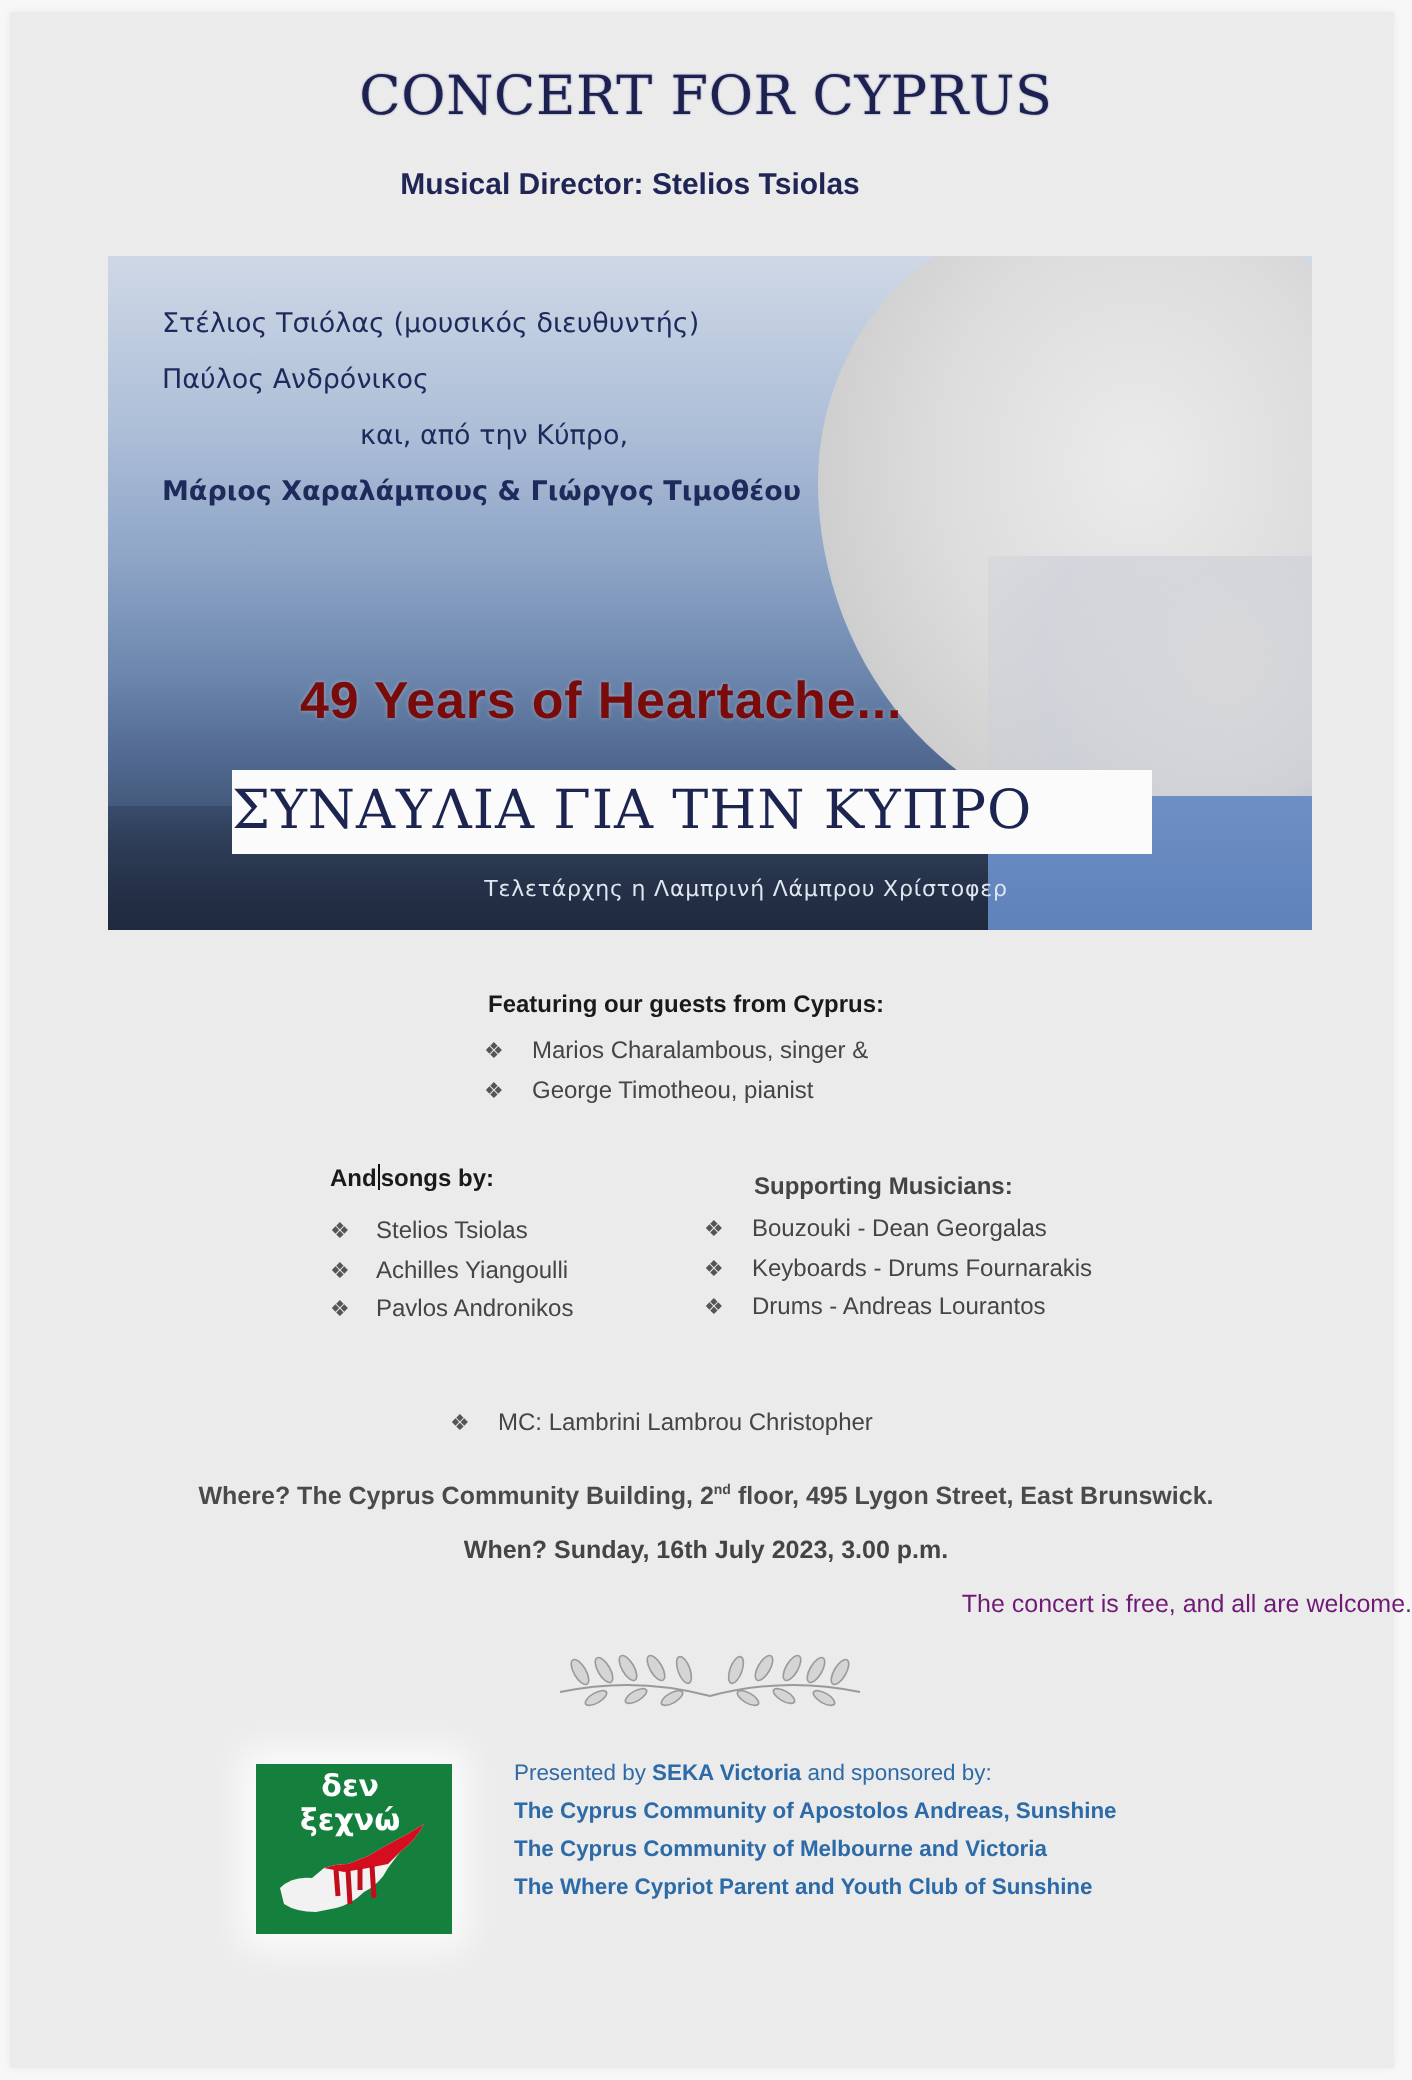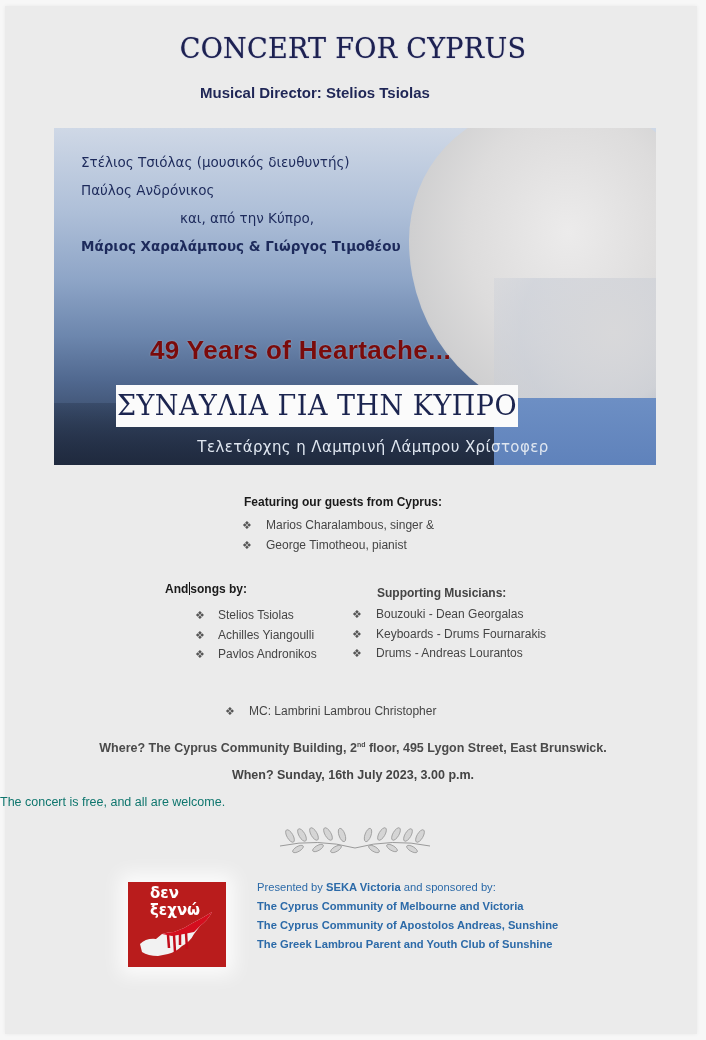--- a/index.html
+++ b/index.html
@@ -47,63 +47,63 @@
   }
   .greek-lines { position: absolute; left: 27px; top: 23px; color: #1d2a5b; font-family: "DejaVu Sans", sans-serif; }
   .greek-lines div { font-size: 13.5px; height: 28px; line-height: 22px; }
   .greek-lines .indent { padding-left: 99px; }
   .greek-lines .bold { font-weight: bold; font-size: 13.5px; }
   .heartache {
     position: absolute; left: 96px; top: 207px; font-size: 26px; font-weight: bold;
     color: #7a0b0b; letter-spacing: 0.4px; text-shadow: 0 0 2px rgba(255,255,255,0.35);
   }
   .synavlia-box {
-    position: absolute; left: 62px; top: 257px; width: 402px; height: 42px; background: #fbfbfb;
-    text-align: center;
+    position: absolute; left: 62px; top: 257px; width: 460px; height: 42px; background: #fbfbfb;
   }
   .synavlia {
     font-family: "DejaVu Serif", serif; font-size: 27px; line-height: 42px; color: #1c2550;
     letter-spacing: 0.5px;
   }
   .mc-greek {
     position: absolute; left: 0; width: 602px; top: 310px; text-align: center;
-    font-size: 15px; color: #dfe6f0; font-family: "DejaVu Sans", sans-serif; letter-spacing: 0.4px;
+    font-size: 11px; color: #dfe6f0; font-family: "DejaVu Sans", sans-serif; letter-spacing: 0.4px;
     padding-left: 36px; box-sizing: border-box;
   }
   .text-block { position: absolute; color: #3a3a3a; font-size: 12px; }
   .heading-bold { font-weight: bold; color: #1a1a1a; font-size: 12px; }
   .bullet-list { list-style: none; margin: 0; padding: 0; }
   .bullet-list li { height: 19.5px; line-height: 19.5px; font-size: 12px; color: #454545; white-space: nowrap; }
   .bullet { display: inline-block; width: 24px; color: #555; font-size: 11px; }
   .featuring { left: 244px; top: 495px; }
   .featuring .bullet-list { margin-top: 7px; margin-left: -2px; }
   .songs { left: 165px; top: 582px; }
-  .songs .bullet-list { margin-top: 10px; margin-left: 30px; }
+  .songs .bullet-list { margin-top: 10px; }
   .songs .bullet { width: 23px; }
   .cursor { display: inline-block; width: 1px; height: 13px; background: #111; vertical-align: -2px; margin: 0 0.5px; }
   .support { left: 352px; top: 586px; }
   .support .heading-bold { color: #444; padding-left: 25px; }
   .support .bullet-list { margin-top: 5px; }
   .mc { left: 225px; top: 702px; }
   .where {
     position: absolute; left: 0; width: 706px; top: 741px; text-align: center; font-size: 12.5px;
     font-weight: bold; color: #4a4a4a;
   }
   .where sup { font-size: 7px; }
   .when {
     position: absolute; left: 0; width: 706px; top: 768px; text-align: center; font-size: 12.5px;
     font-weight: bold; color: #444;
   }
   .free {
-    position: absolute; left: 0; width: 706px; top: 795px; text-align: left; font-size: 12.5px; color: #0f766e;
+    position: absolute; left: 0; width: 706px; top: 795px; text-align: right; font-size: 12.5px; color: #701a75;
   }
   .laurel { position: absolute; left: 278px; top: 826px; width: 154px; height: 30px; }
   .logo {
-    position: absolute; left: 128px; top: 882px; width: 98px; height: 85px; background: #b91c1c;
+    position: absolute; left: 128px; top: 882px; width: 98px; height: 85px; background: #15803d;
     box-shadow: 0 0 18px 8px rgba(255,255,255,0.85);
+    text-align: center;
   }
   .logo .logo-text {
     position: absolute; left: 22px; top: 3px; color: #fff; font-weight: bold; font-size: 15px; line-height: 17px;
     font-family: "DejaVu Sans", sans-serif;
   }
   .logo svg { position: absolute; left: 0; top: 0; }
   .sponsors { position: absolute; left: 257px; top: 878px; color: #2c6aa8; font-size: 11.2px; }
   .sponsors div { height: 19px; line-height: 19px; white-space: nowrap; }
   .sponsors .b { font-weight: bold; }
 </style>
@@ -200,16 +200,16 @@
   </div>
   <svg width="98" height="85" viewBox="0 0 98 85">
     <path d="M12 62 Q18 56 28 57 L34 52 Q40 50 46 50 L56 46 Q66 40 74 36 L84 30 Q80 38 72 44 L66 52 Q62 60 54 64 Q48 70 40 72 L30 74 Q20 74 14 70 Z" fill="#f2f2f2"></path>
     <path d="M34 52 Q40 50 46 50 L56 46 Q66 40 74 36 L84 30 Q80 38 72 44 L66 50 L56 52 L44 54 Z" fill="#d40e1e"></path>
     <path d="M40 53 L41 66 M46 53 L47 70 M52 52 L52 63 M58 51 L59 67" stroke="#c20d1b" stroke-width="2.5"></path>
   </svg>
 </div>
 
 <div class="sponsors">
   <div><span>Presented by </span><span class="b">SEKA Victoria</span><span> and sponsored by:</span></div>
+  <div class="b">The Cyprus Community of Apostolos Andreas, Sunshine</div>
   <div class="b">The Cyprus Community of Melbourne and Victoria</div>
-  <div class="b">The Cyprus Community of Apostolos Andreas, Sunshine</div>
-  <div class="b">The Greek Lambrou Parent and Youth Club of Sunshine</div>
+  <div class="b">The Where Cypriot Parent and Youth Club of Sunshine</div>
 </div>
 
 </body></html>

